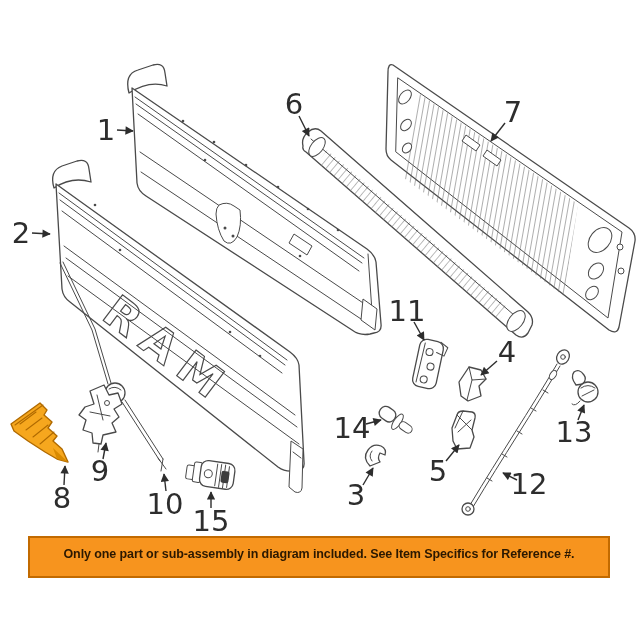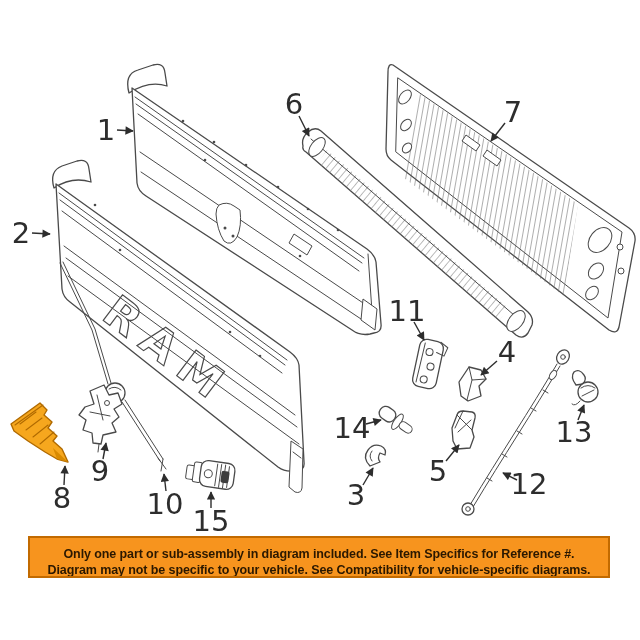--- a/index.html
+++ b/index.html
@@ -219,15 +219,14 @@
         <text x="574" y="432" class="plabel">13</text>
         <line x1="366" y1="424" x2="381" y2="420" class="leader" marker-end="url(#arrowhead)"></line>
         <text x="352" y="428" class="plabel">14</text>
         <line x1="211" y1="508" x2="211" y2="492" class="leader" marker-end="url(#arrowhead)"></line>
         <text x="211" y="521" class="plabel">15</text>
       </g>
 </svg>
 
 <div class="banner">
   <div>Only one part or sub-assembly in diagram included. See Item Specifics for Reference #.</div>
-  <div>Diagram may not be specific to your vehicle. See Compatibility for vehicle-specific diagrams.</div>
 </div>
 </div>
 
 </body></html>

